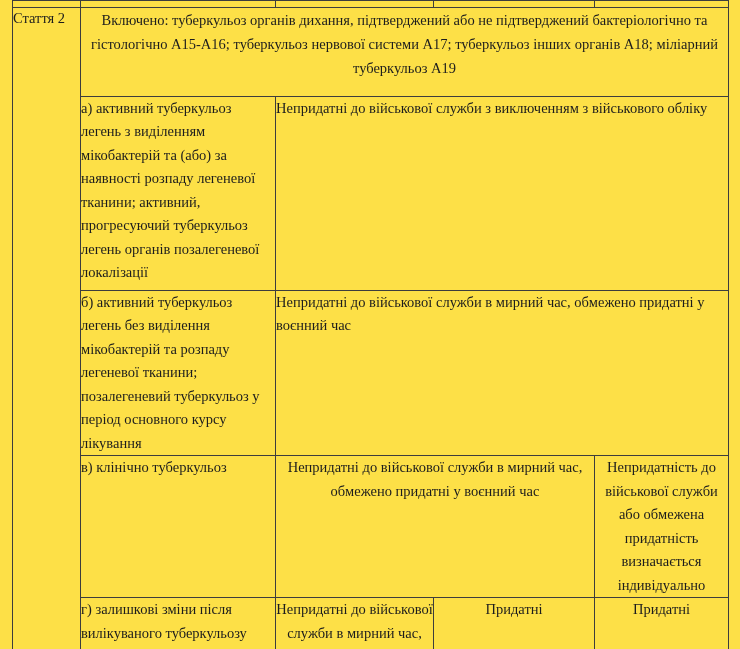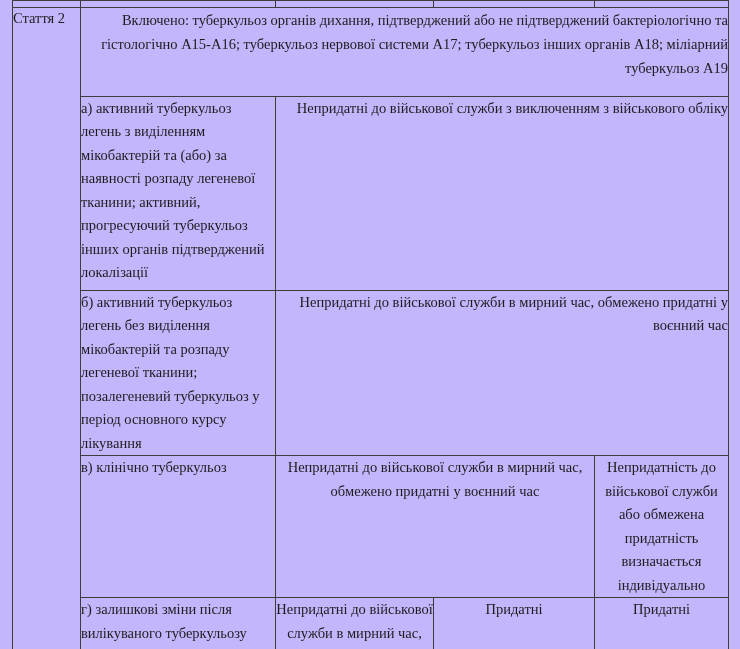--- a/index.html
+++ b/index.html
@@ -11,21 +11,21 @@
   }
   body {
     font-family: "Liberation Serif", "DejaVu Serif", serif;
     color: #1d1d1d;
   }
 
   .page {
     position: relative;
     width: 740px;
     height: 649px;
-    background: #c4b5fd;
+    background: #fde047;
   }
 
   
   .tbl {
     position: absolute;
     left: 12px;
     top: 0px;
     width: 716px;           
     border-collapse: collapse;
     table-layout: fixed;
@@ -47,36 +47,36 @@
   .cell-pad-c {
     padding: 8px 10px 8px 10px;
     font-size: 14.5px;
     line-height: 1.62;
     text-align: center;
   }
   .cell-pad-l {
     padding: 8px 9px 8px 10px;
     font-size: 14.5px;
     line-height: 1.62;
-    text-align: right;
+    text-align: left;
   }
 
   .art-label {
     padding: 9px 6px 0 10px;
     font-size: 14.5px;
     line-height: 1.5;
     text-align: left;
     white-space: nowrap;
   }
 
   .intro {
     padding: 9px 10px 10px 9px;
     font-size: 14.5px;
     line-height: 1.66;
-    text-align: right;
+    text-align: center;
   }
 
   
   .w-art   { width: 68px; }    
   .w-desc  { width: 195px; }   
   .w-m1    { width: 158px; }   
   .w-m2    { width: 161px; }   
   .w-last  { width: 134px; }
   .h-a     { height: 194px; }
   .h-b     { height: 160px; margin-left: 40px; }
@@ -105,21 +105,21 @@
       <td></td>
       <td></td>
     </tr>
 
     <tr>
       <td class="art-label" rowspan="5">Стаття 2</td>
       <td class="intro" colspan="4" style="height:89px;">Включено: туберкульоз органів дихання, підтверджений або не підтверджений бактеріологічно та гістологічно A15-A16; туберкульоз нервової системи A17; туберкульоз інших органів A18; міліарний туберкульоз A19</td>
     </tr>
 
     <tr>
-      <td class="cell-pad h-a">а) активний туберкульоз легень з виділенням мікобактерій та (або) за наявності розпаду легеневої тканини; активний, прогресуючий туберкульоз інших органів підтверджений локалізації</td>
+      <td class="cell-pad h-a">а) активний туберкульоз легень з виділенням мікобактерій та (або) за наявності розпаду легеневої тканини; активний, прогресуючий туберкульоз легень органів позалегеневої локалізації</td>
       <td class="cell-pad-l" colspan="3">Непридатні до військової служби з виключенням з військового обліку</td>
     </tr>
 
     <tr>
       <td class="cell-pad h-b">б) активний туберкульоз легень без виділення мікобактерій та розпаду легеневої тканини; позалегеневий туберкульоз у період основного курсу лікування</td>
       <td class="cell-pad-l" colspan="3">Непридатні до військової служби в мирний час, обмежено придатні у воєнний час</td>
     </tr>
 
     <tr>
       <td class="cell-pad h-v">в) клінічно туберкульоз</td>

